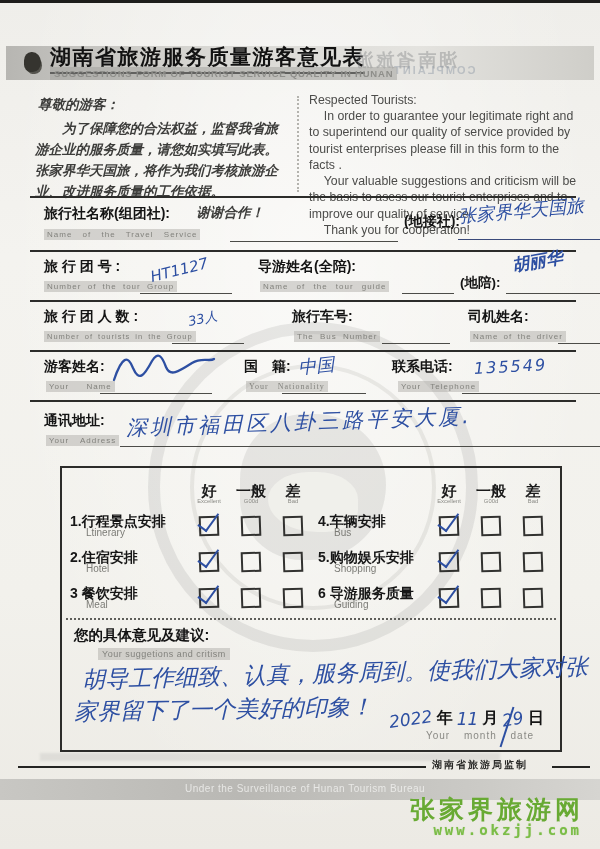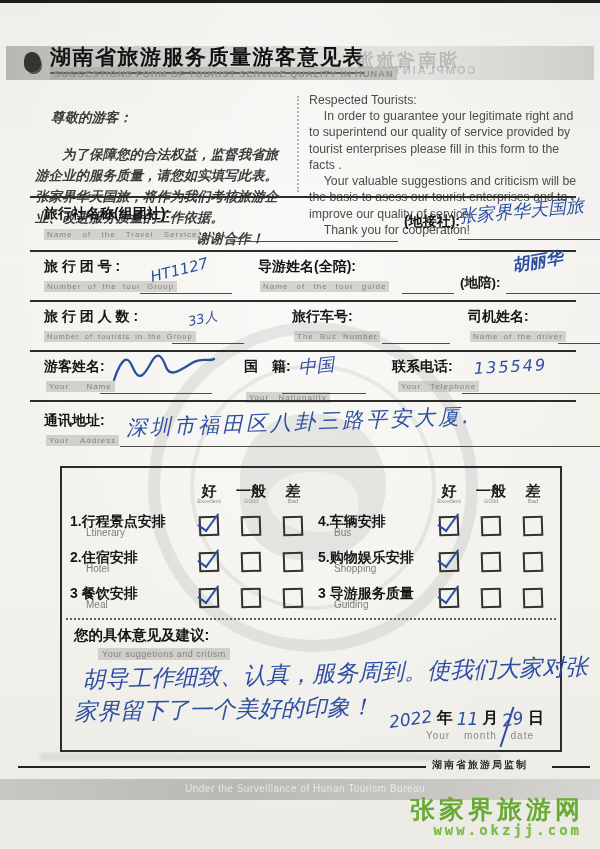--- a/index.html
+++ b/index.html
@@ -104,21 +104,21 @@
   </div>
 
   <div class="banner"></div>
   <div class="logo"></div>
   <div class="title-cn">湖南省旅游服务质量游客意见表</div>
   <div class="ghost-cn">湖南省旅游</div>
   <div class="title-en">SUGGESTIONS FORM OF TOURIST SERVICE QUALITY IN HUNAN</div>
   <div class="ghost-en">COMPLAINT</div>
 
   <div class="intro-cn">
-    <p class="headp" style="margin:16px">尊敬的游客：</p>
+    <p class="headp" style="margin:3px">尊敬的游客：</p>
     <p class="body">为了保障您的合法权益，监督我省旅游企业的服务质量，请您如实填写此表。张家界华天国旅，将作为我们考核旅游企业、改进服务质量的工作依据。</p>
     <p class="thanks">谢谢合作！</p>
   </div>
   <div class="intro-divider"></div>
   <div class="intro-en">
     <p class="head">Respected Tourists:</p>
     <p>In order to guarantee your legitimate right and to superintend our quality of service provided by tourist enterprises please fill in this form to the facts .</p>
     <p>Your valuable suggestions and criticism will be the basis to asess our tourist enterprises and to improve our quality of service.</p>
     <p>Thank you for cooperation!</p>
   </div>
@@ -160,21 +160,21 @@
 
   <div class="row" style="top:350px;height:50px;">
     <span class="cnl" style="left:14px;top:6px;">游客姓名:</span>
     <span class="enl" style="left:16px;top:29px;word-spacing:14px;">Your Name</span>
     <svg class="sig-svg" style="left:76px;top:-2px;" width="112" height="40" viewBox="0 0 112 40">
       <path d="M8,30 C16,6 22,5 27,18 C33,32 38,26 46,11 C52,1 56,6 60,17 C64,27 72,22 86,13 C96,7 104,12 108,9" stroke="#2d4fa2" stroke-width="2.3" fill="none" stroke-linecap="round"></path>
     </svg>
     <span class="wline" style="left:70px;width:112px;bottom:8px;"></span>
     <span class="cnl" style="left:214px;top:6px;">国　籍:</span>
     <span class="hand" style="left:268px;top:2px;font-size:18px;transform:rotate(-6deg);">中国</span>
-    <span class="enl" style="left:216px;top:40px;word-spacing:6px;">Your Nationality</span>
+    <span class="enl" style="left:216px;top:29px;word-spacing:6px;font-family:Liberation Serif, serif;">Your Nationality</span>
     <span class="wline" style="left:252px;width:84px;bottom:8px;"></span>
     <span class="cnl" style="left:362px;top:6px;">联系电话:</span>
     <span class="enl" style="left:348px;top:29px;word-spacing:6px;margin-left:20px;">Your Telephone</span>
     <span class="hand" style="left:444px;top:5px;font-size:16px;letter-spacing:2px;transform:rotate(-3deg);">135549</span>
     <span class="wline" style="left:432px;width:140px;bottom:8px;"></span>
   </div>
 
   <div class="row" style="top:400px;height:56px;">
     <span class="cnl" style="left:14px;top:10px;">通讯地址:</span>
     <span class="enl" style="left:16px;top:33px;word-spacing:8px;">Your Address</span>
@@ -289,21 +289,21 @@
           </span>
         </span>
       <span class="cbcell">
           <span class="cbox"></span>
         </span>
       <span class="cbcell">
           <span class="cbox"></span>
         </span>
 
       <span class="ritem">
-        <span class="i-cn">3 导游服务质量</span>
+        <span class="i-cn">6 导游服务质量</span>
         <span class="i-en">Guiding</span>
       </span>
       <span class="cbcell">
           <span class="cbox">
             <span class="check"></span>
           </span>
         </span>
       <span class="cbcell">
           <span class="cbox"></span>
         </span>

